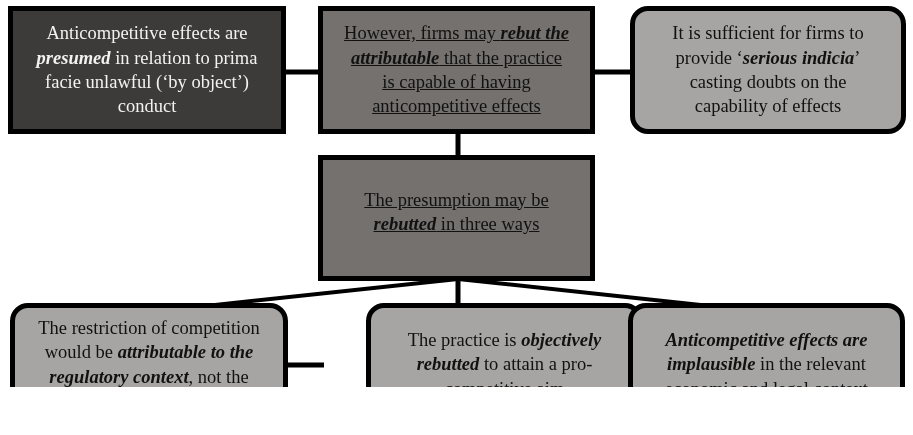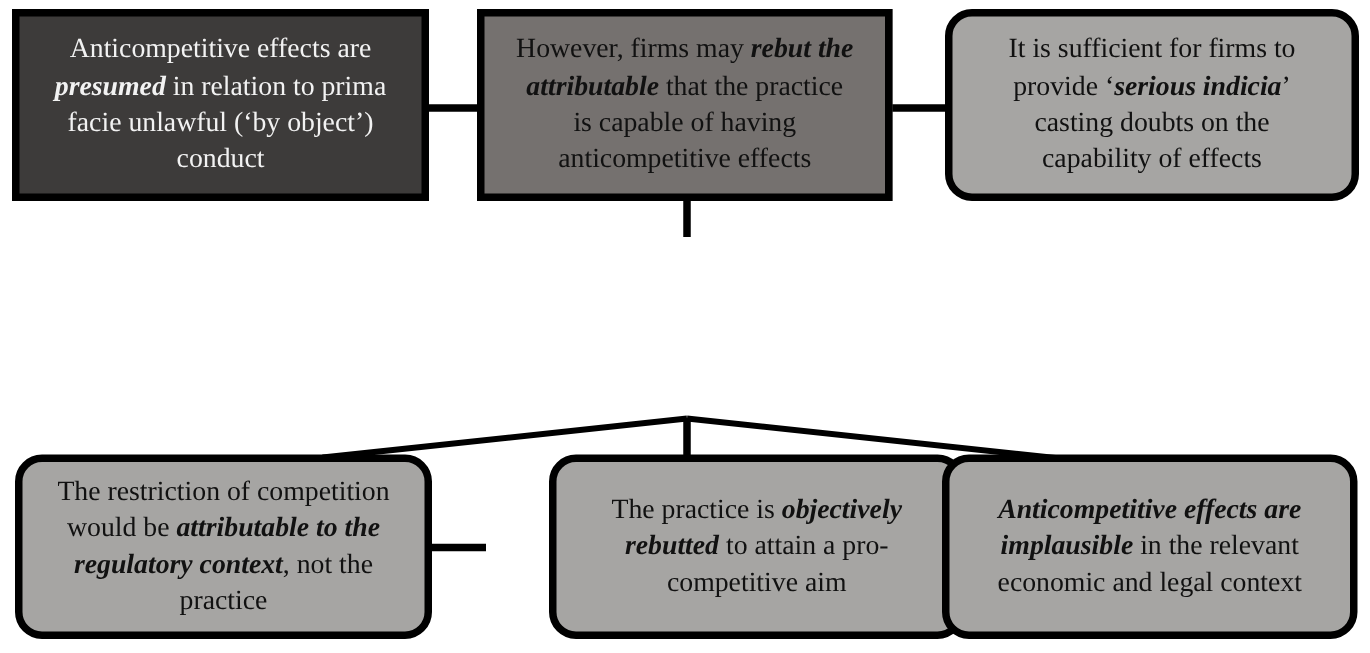--- a/index.html
+++ b/index.html
@@ -3,21 +3,21 @@
 <meta charset="utf-8">
 <style>
   html, body {
     margin: 0;
     padding: 0;
     background: #ffffff;
   }
   #diagram-root {
     position: relative;
     width: 913px;
-    height: 435px;
+    height: 387px;
     background: #ffffff;
     font-family: "Liberation Serif", "DejaVu Serif", serif;
     overflow: hidden;
   }
   #connector-layer {
     position: absolute;
     left: 0;
     top: 0;
     width: 913px;
     height: 435px;
@@ -41,20 +41,21 @@
     font-size: 18.5px;
     line-height: 1.32;
   }
   .fill-dark {
     background: #3d3b3a;
     color: #f2f2f2;
   }
   .fill-mid {
     background: #75716f;
     color: #111111;
+    text-decoration: underline;
   }
   .fill-light {
     background: #a6a5a3;
     color: #111111;
     text-align: center;
   }
   .shape-rect {
     border-radius: 0;
   }
   .shape-round {
@@ -101,20 +102,23 @@
   </div>
 
   <div class="node fill-mid shape-rect" id="node-rebut">
     <span class="node-text">However, firms may <em>rebut the</em><br><em>attributable</em> that the practice<br>is capable of having<br>anticompetitive effects</span>
   </div>
 
   <div class="node fill-light shape-round" id="node-indicia">
     <span class="node-text">It is sufficient for firms to<br>provide ‘<em>serious indicia</em>’<br>casting doubts on the<br>capability of effects</span>
   </div>
 
+  <div class="node fill-mid shape-rect" id="node-three-ways">
+    <span class="node-text">The presumption may be<br><em>rebutted</em> in three ways</span>
+  </div>
 
   <div class="node fill-light shape-round" id="node-regulatory">
     <span class="node-text">The restriction of competition<br>would be <em>attributable to the</em><br><em>regulatory context</em>, not the<br>practice</span>
   </div>
 
   <div class="node fill-light shape-round" id="node-objectively">
     <span class="node-text">The practice is <em>objectively</em><br><em>rebutted</em> to attain a pro-<br>competitive aim</span>
   </div>
 
   <div class="node fill-light shape-round" id="node-implausible">

